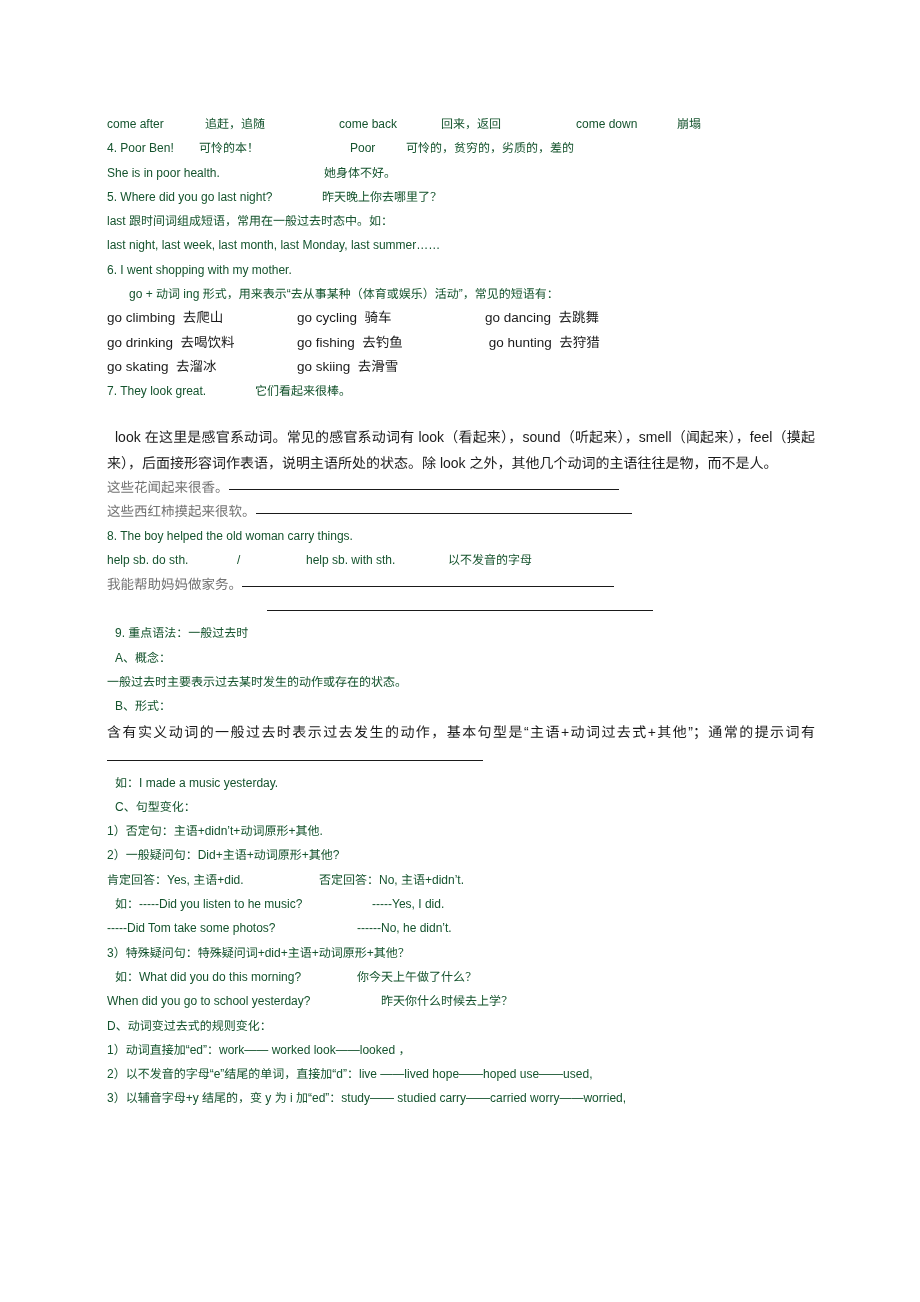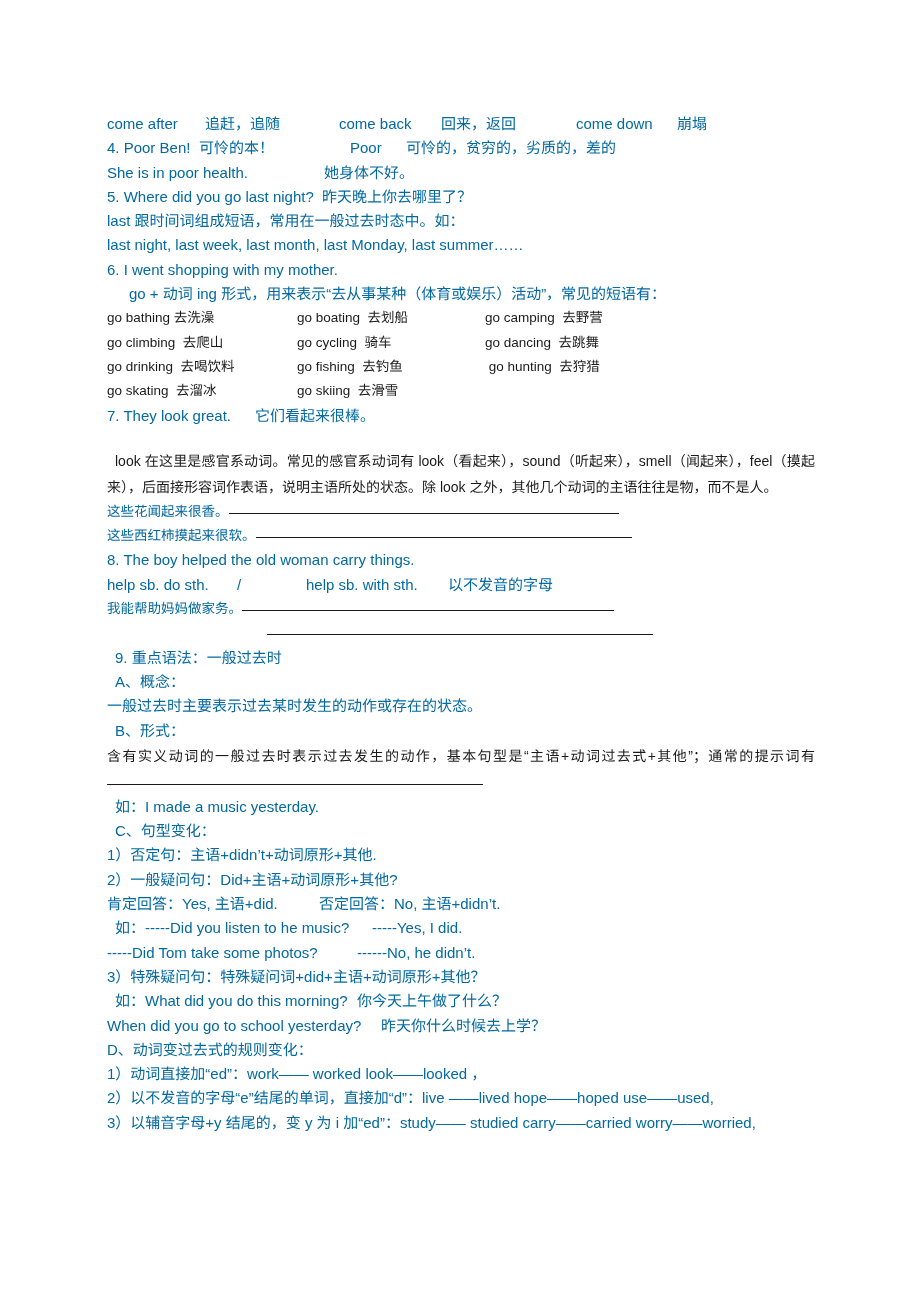--- a/index.html
+++ b/index.html
@@ -20,25 +20,25 @@
     width: 920px;
     height: 1302px;
     box-sizing: border-box;
     padding: 112px 105px 0 107px;
     background: #ffffff;
   }
   .doc {
     width: 710px;
   }
   .line {
-    font-size: 15px;
+    font-size: 12px;
     line-height: 24.3px;
     white-space: pre;
     letter-spacing: 0px;
-    color: #0369a1;
+    color: #14532d;
   }
   
   .para {
     font-size: 14px;
     line-height: 26px;
     text-align: justify;
     text-justify: inter-character;
     color: #1a1a1a;
     width: 708px;
   }
@@ -67,21 +67,21 @@
   .blank {
     display: inline-block;
     border-bottom: 1.2px solid #1a1a1a;
     vertical-align: 2px;
     height: 12px;
   }
   .blank-row {
     font-size: 13.5px;
     line-height: 24.3px;
     white-space: pre;
-    color: #0369a1;
+    color: #737373;
   }
   .blank-standalone {
     height: 24.3px;
     line-height: 24.3px;
     padding-left: 160px;
   }
   .blank-standalone .blank {
     width: 386px;
   }
   .sp { display: inline-block; }
@@ -99,21 +99,20 @@
   <div class="line"><span class="sp" style="width:217px">She is in poor health.</span><span class="sp">她身体不好。</span></div>
 
   <div class="line"><span class="sp" style="width:215px">5. Where did you go last night?</span><span class="sp">昨天晚上你去哪里了？</span></div>
 
   <div class="line">last 跟时间词组成短语，常用在一般过去时态中。如：</div>
   <div class="line">last night, last week, last month, last Monday, last summer……</div>
 
   <div class="line">6. I went shopping with my mother.</div>
   <div class="line indent-lg">go + 动词 ing 形式，用来表示“去从事某种（体育或娱乐）活动”，常见的短语有：</div>
 
-  <div class="phrase-row"><span class="col1"><span class="en">go bathing</span> <span class="zh">去洗澡</span></span><span class="col2"><span class="en">go boating</span>  <span class="zh">去划船</span></span><span class="col3"><span class="en">go camping</span>  <span class="zh">去野营</span></span></div>
 
   <div class="phrase-row"><span class="col1"><span class="en">go climbing</span>  <span class="zh">去爬山</span></span><span class="col2"><span class="en">go cycling</span>  <span class="zh">骑车</span></span><span class="col3"><span class="en">go dancing</span>  <span class="zh">去跳舞</span></span></div>
 
   <div class="phrase-row"><span class="col1"><span class="en">go drinking</span>  <span class="zh"><span>去喝饮料</span></span></span><span class="col2"><span class="en">go fishing</span>  <span class="zh">去钓鱼</span></span><span class="col3"><span class="en"> go hunting</span>  <span class="zh">去狩猎</span></span></div>
 
 
   <div class="phrase-row"><span class="col1"><span class="en">go skating</span>  <span class="zh">去溜冰</span></span><span class="col2"><span class="en">go skiing</span>  <span class="zh">去滑雪</span></span></div>
 
   <div class="line"><span class="sp" style="width:148px">7. They look great.</span><span class="sp">它们看起来很棒。</span></div>
 

